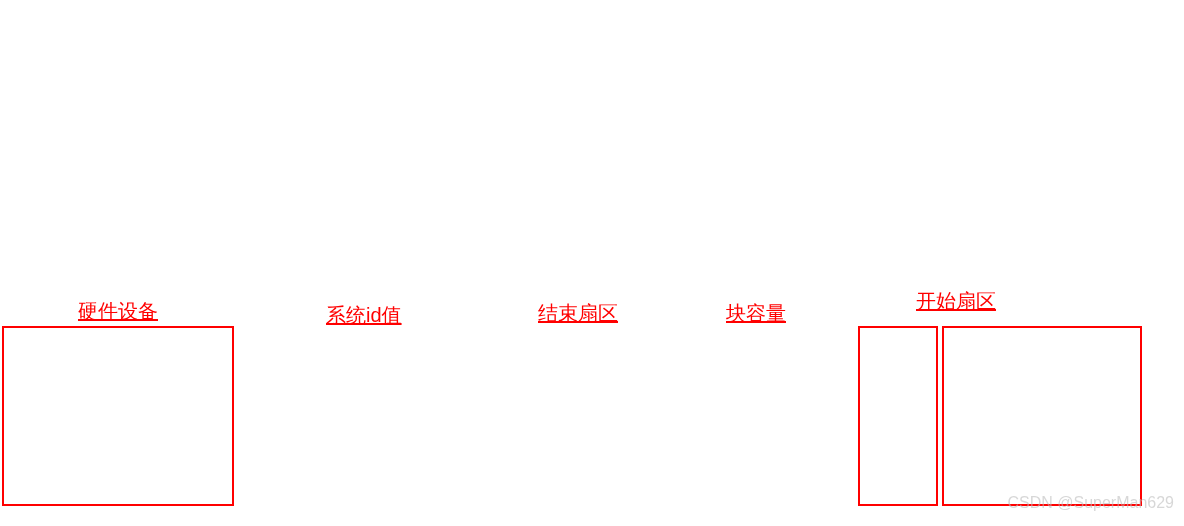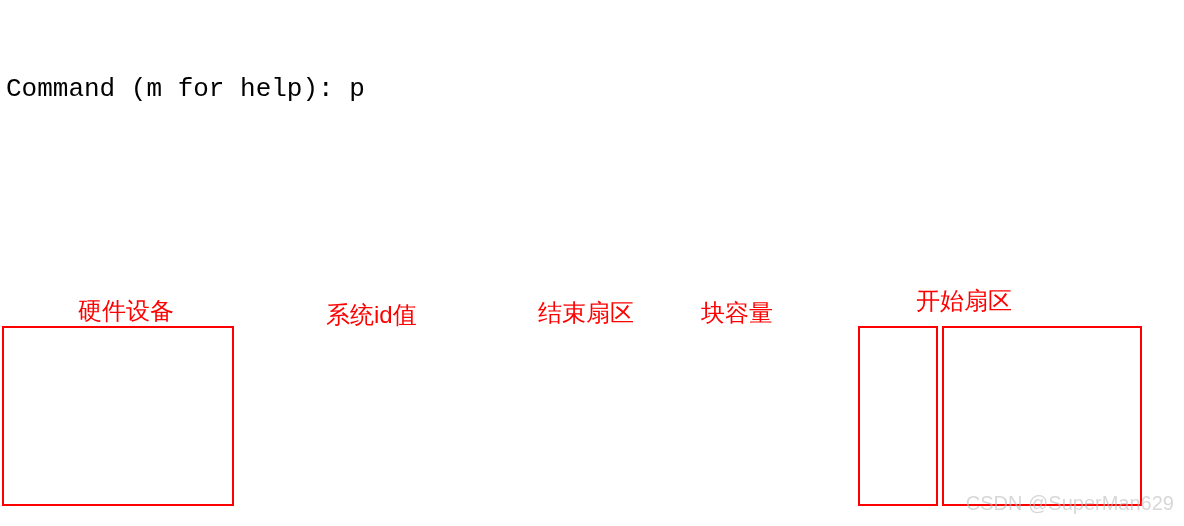--- a/index.html
+++ b/index.html
@@ -11,53 +11,53 @@
     color:#000;
     background:#fff;
     position:relative;
     overflow:hidden;
   }
   .term{padding:4px 6px;white-space:pre;}
   .annot{
     position:absolute;
     color:#f00;
     font-family:"Microsoft YaHei","SimSun",sans-serif;
-    font-size:24px;
+    font-size:20px;
     white-space:nowrap;
+    text-decoration:underline;
   }
   .box{
     position:absolute;
     border:2px solid #f00;
     box-sizing:border-box;
   }
   .watermark{
     position:absolute;
     right:10px;bottom:6px;
     color:#bdbdbd;
     font-family:Arial,sans-serif;
-    font-size:20px;
+    font-size:16px;
     opacity:.6;
   }
 </style>
 </head>
 <body>
 
 <div class="term">
-  <div>Command (m for help): p</div>
   <div>&nbsp;</div>
   
   
   
   
   
 </div>
 
 <div class="annot" style="left:78px; top:294px;">硬件设备</div>
 <div class="annot" style="left:326px;top:298px;">系统id值</div>
 <div class="annot" style="left:538px;top:296px;">结束扇区</div>
-<div class="annot" style="left:701px;top:296px;">块容量</div>
+<div class="annot" style="left:726px;top:296px;">块容量</div>
 <div class="annot" style="left:916px;top:284px;">开始扇区</div>
 
 <div class="box" style="left:2px;  top:326px; width:232px; height:180px;"></div>
 <div class="box" style="left:858px;top:326px; width:80px; height:180px;"></div>
 <div class="box" style="left:942px;top:326px; width:200px; height:180px;"></div>
 
 <div class="watermark">CSDN @SuperMan629</div>
 
 </body></html>

